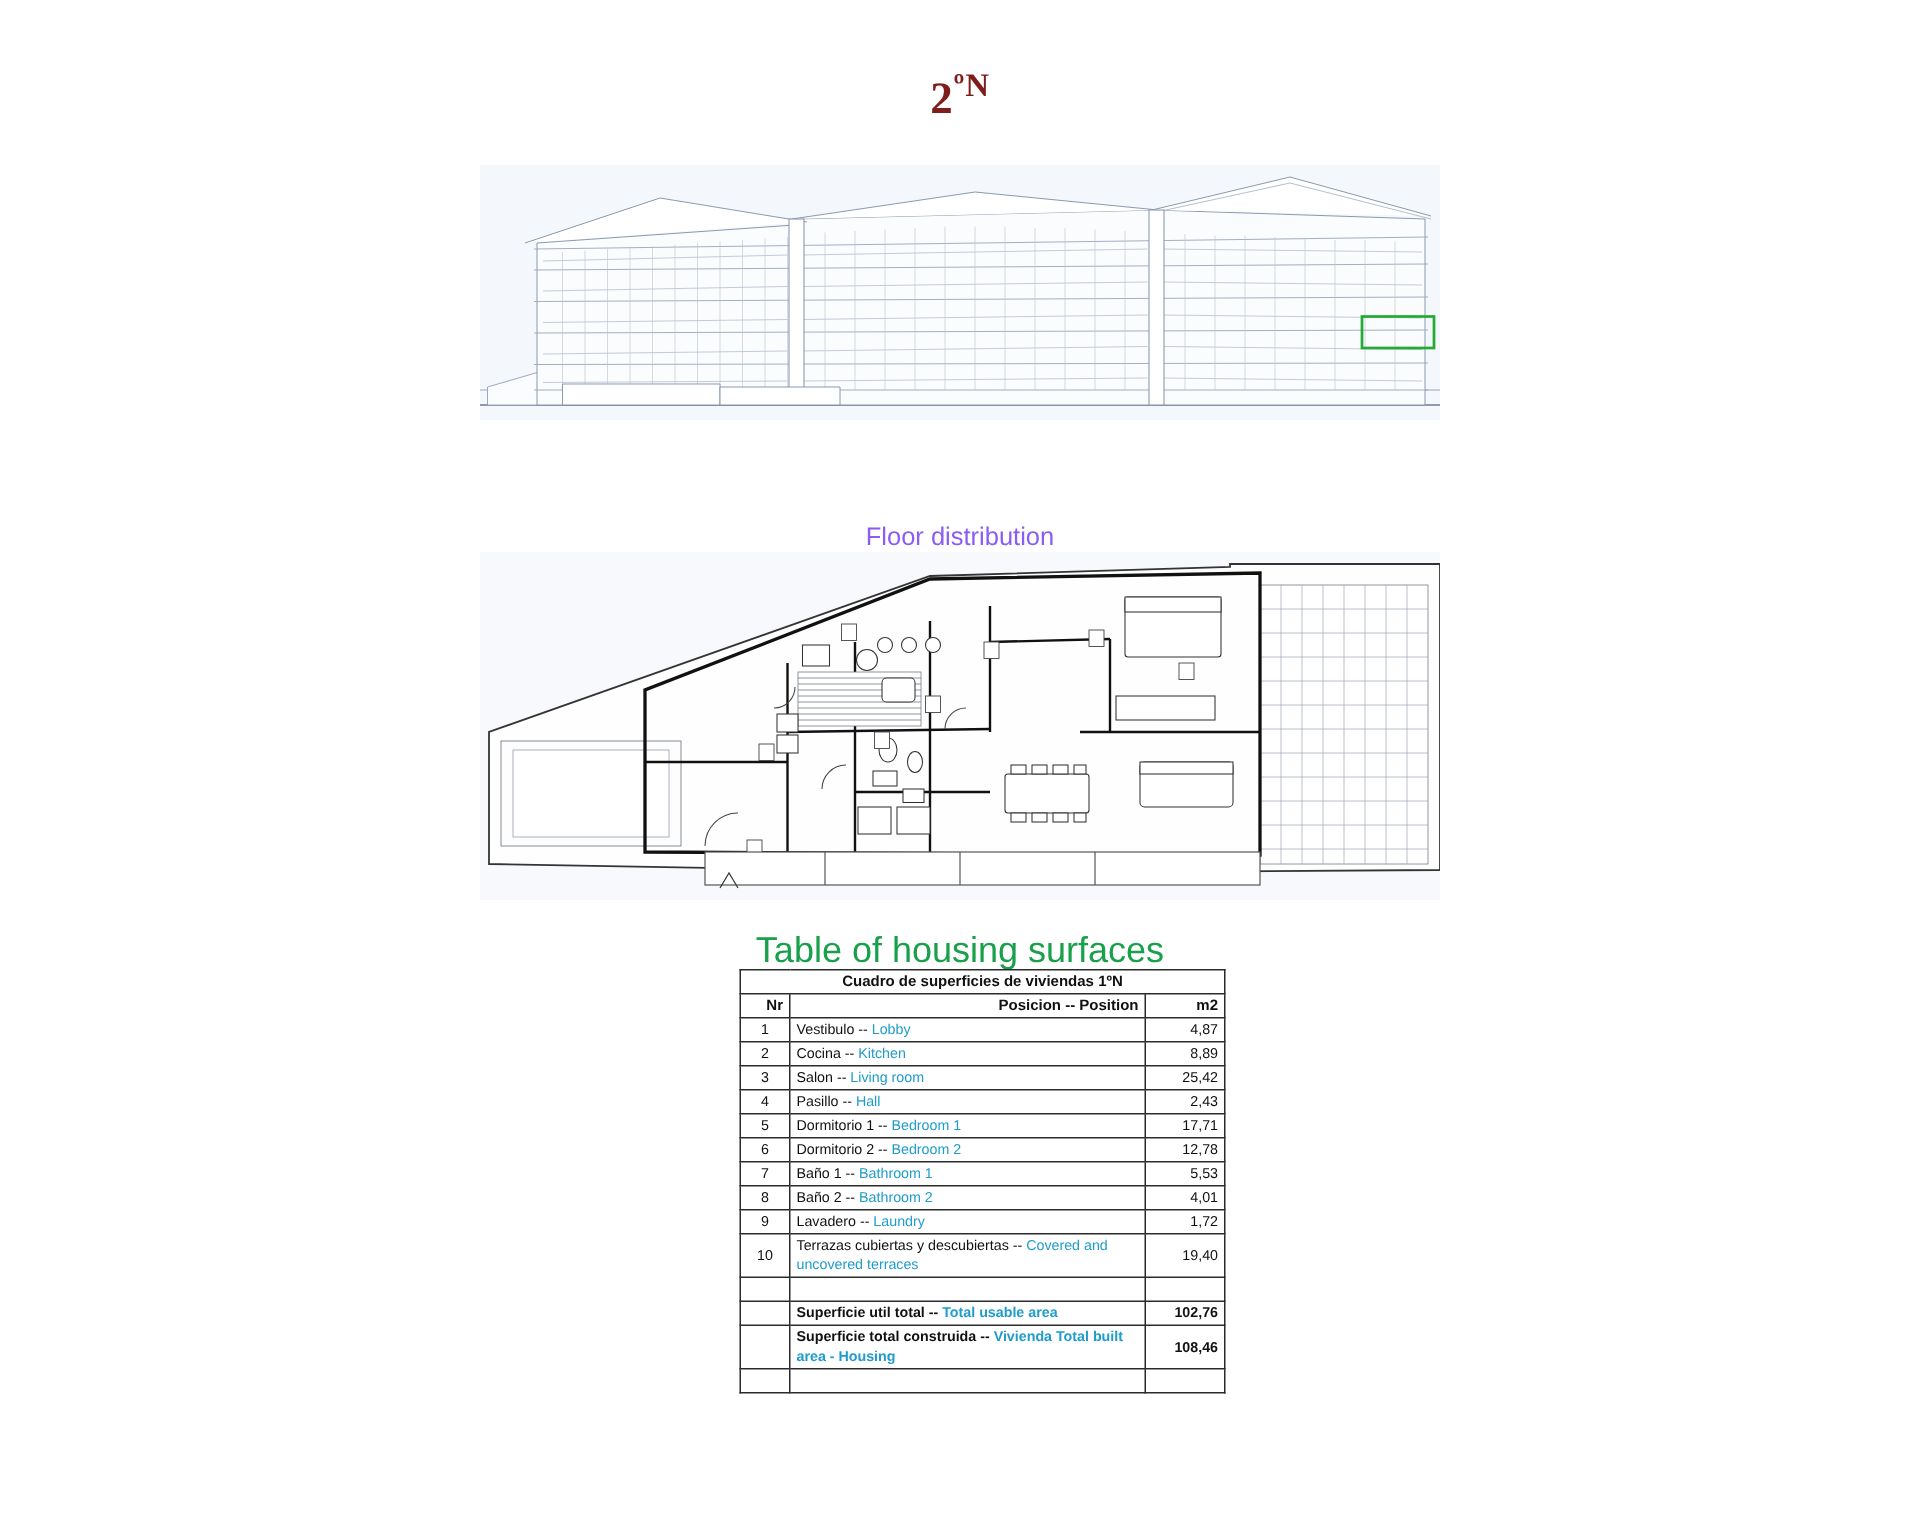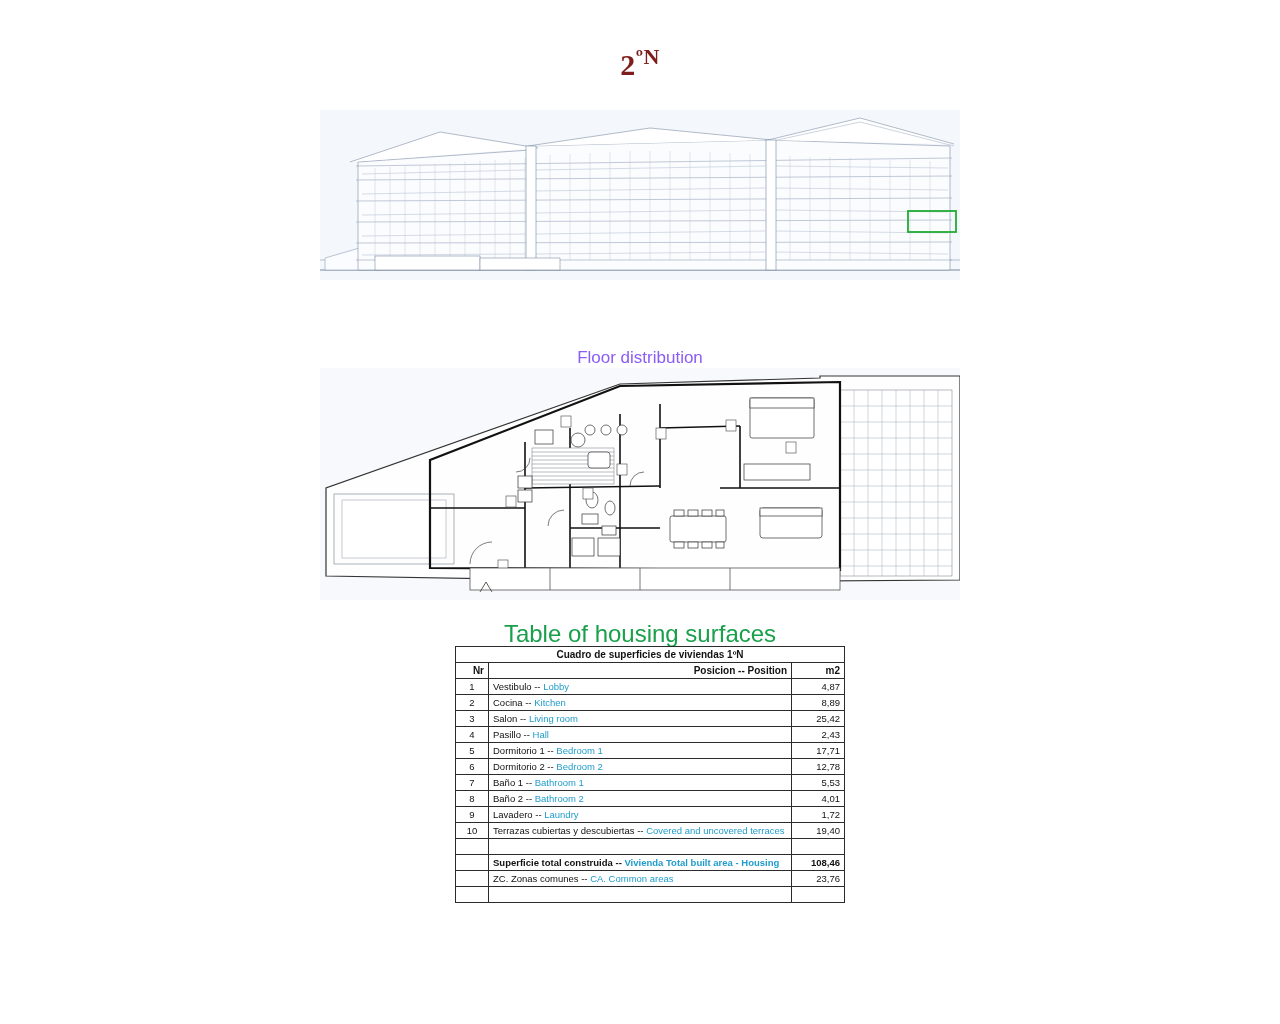--- a/index.html
+++ b/index.html
@@ -80,25 +80,26 @@
   }
 
   
   .surfaces-wrap {
     position: absolute;
     left: 455px;
     top: 646px;
     width: 370px;
   }
   table.surfaces {
-    width: 390px;
+    width: 324px;
     border-collapse: collapse;
     font-size: 9.5px;
     color: #111;
     background: #fff;
+    margin-left: 38px;
   }
   table.surfaces td, table.surfaces th {
     border: 1px solid #2b2b2b;
     padding: 1px 4px;
     vertical-align: middle;
     line-height: 13px;
     height: 13px;
   }
   .t-title td {
     text-align: center;
@@ -459,27 +460,27 @@
         </tr>
 
         <tr class="row-blank">
           <td class="col-nr">&nbsp;</td>
           <td class="col-pos">&nbsp;</td>
           <td class="col-m2">&nbsp;</td>
         </tr>
 
         <tr>
           <td class="col-nr">&nbsp;</td>
+          <td class="col-pos bold"><span>Superficie util total --</span> <span class="en">Total usable area</span></td>
+          <td class="col-m2 bold">102,76</td>
+        </tr>
+        <tr>
+          <td class="col-nr">&nbsp;</td>
           <td class="col-pos bold"><span>Superficie total construida --</span> <span class="en">Vivienda Total built area - Housing</span></td>
           <td class="col-m2 bold">108,46</td>
-        </tr>
-        <tr>
-          <td class="col-nr">&nbsp;</td>
-          <td class="col-pos"><span>ZC. Zonas comunes  --</span> <span class="en">CA. Common areas</span></td>
-          <td class="col-m2">23,76</td>
         </tr>
 
         <tr class="row-blank">
           <td class="col-nr">&nbsp;</td>
           <td class="col-pos">&nbsp;</td>
           <td class="col-m2">&nbsp;</td>
         </tr>
 
       </tbody>
     </table>

